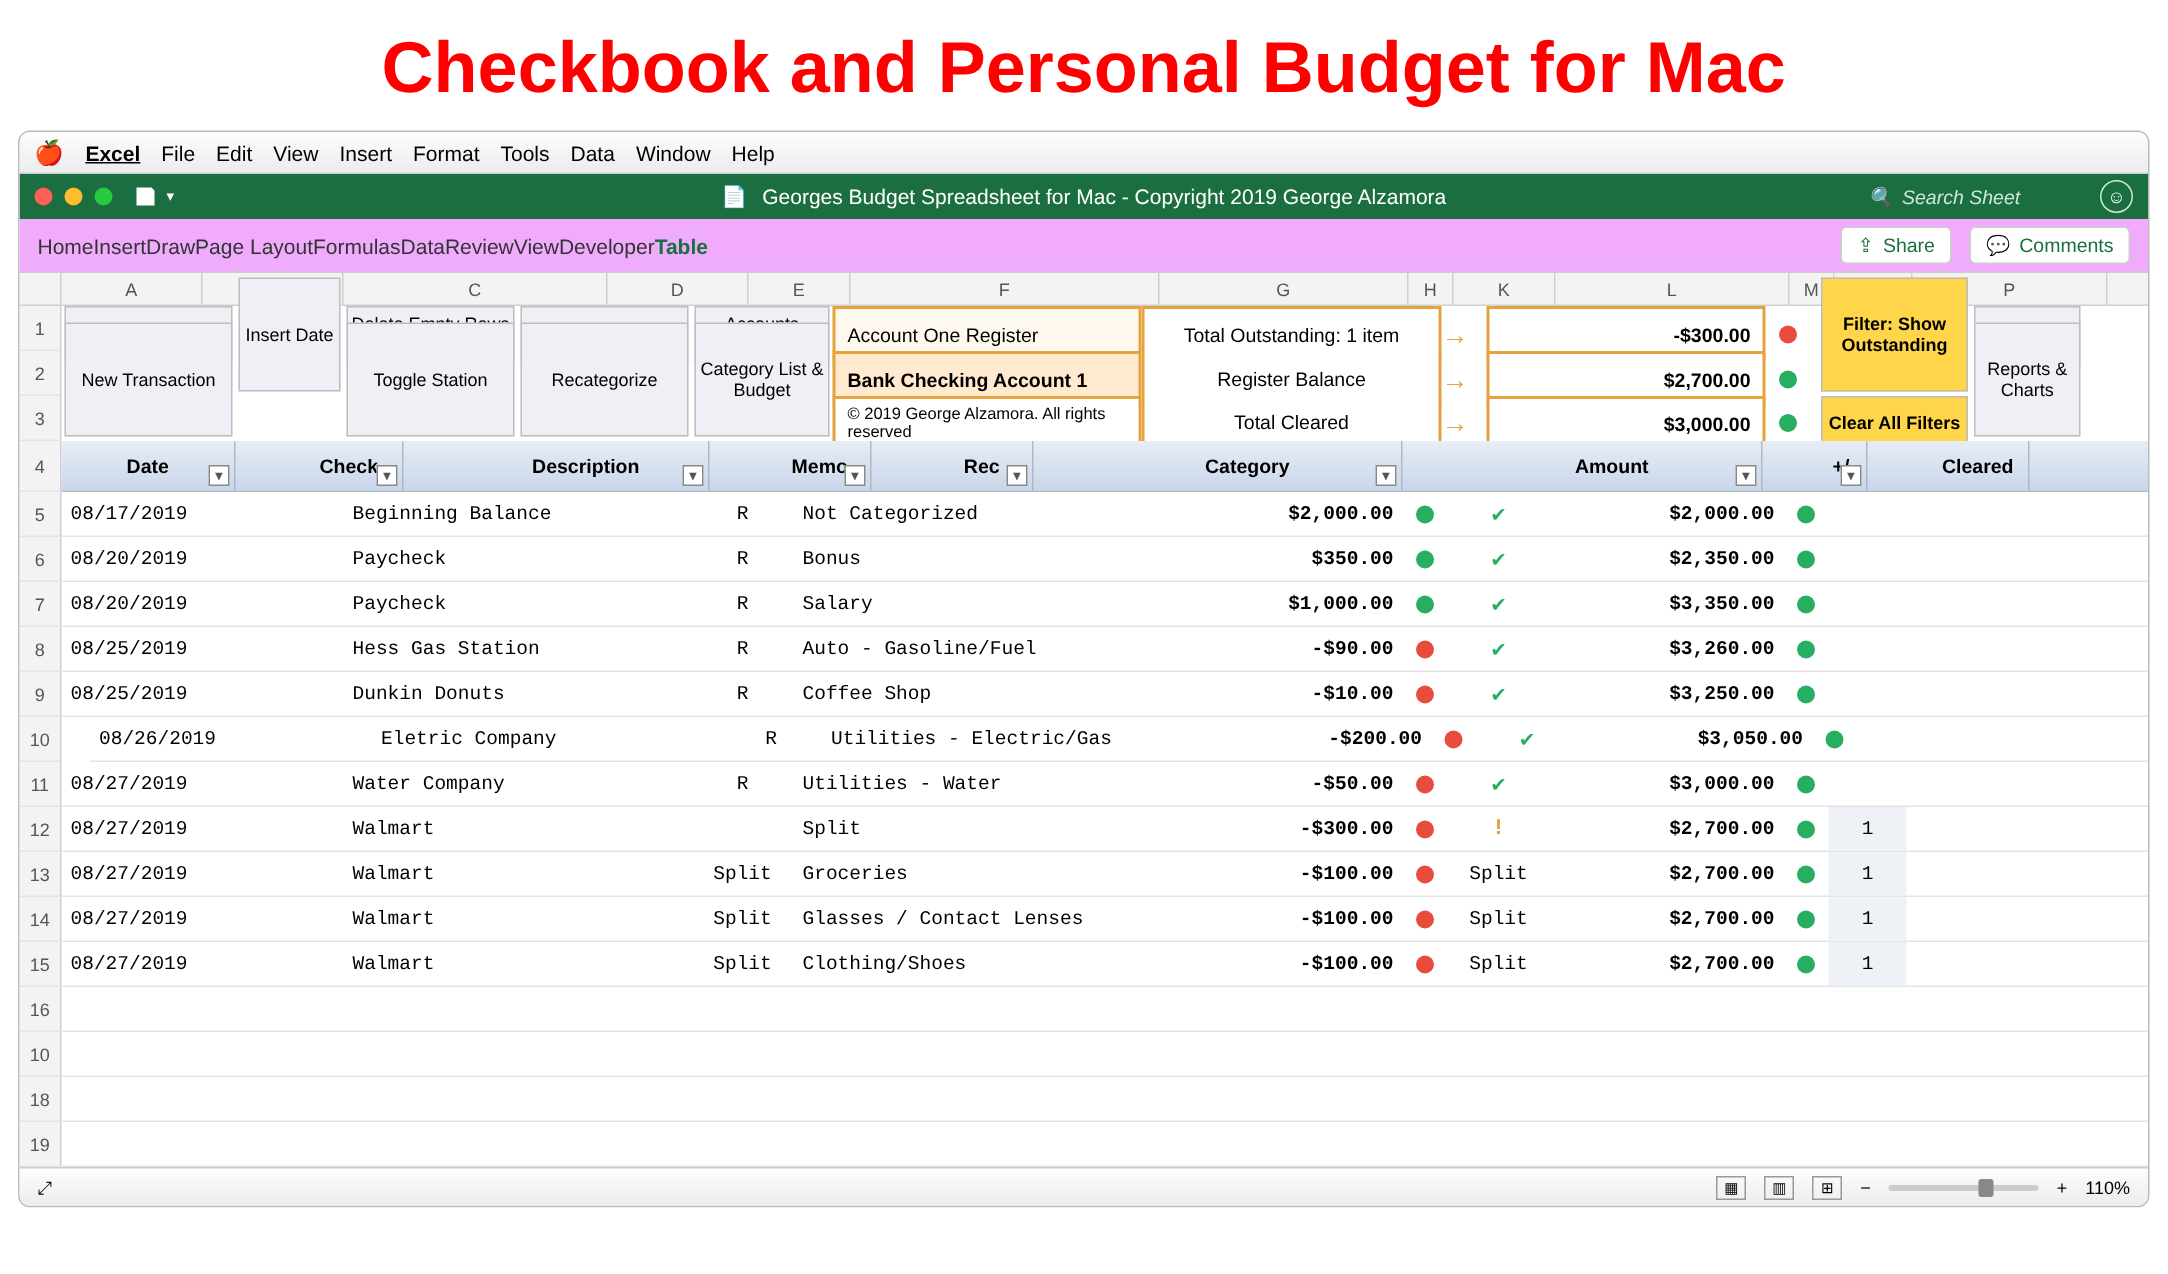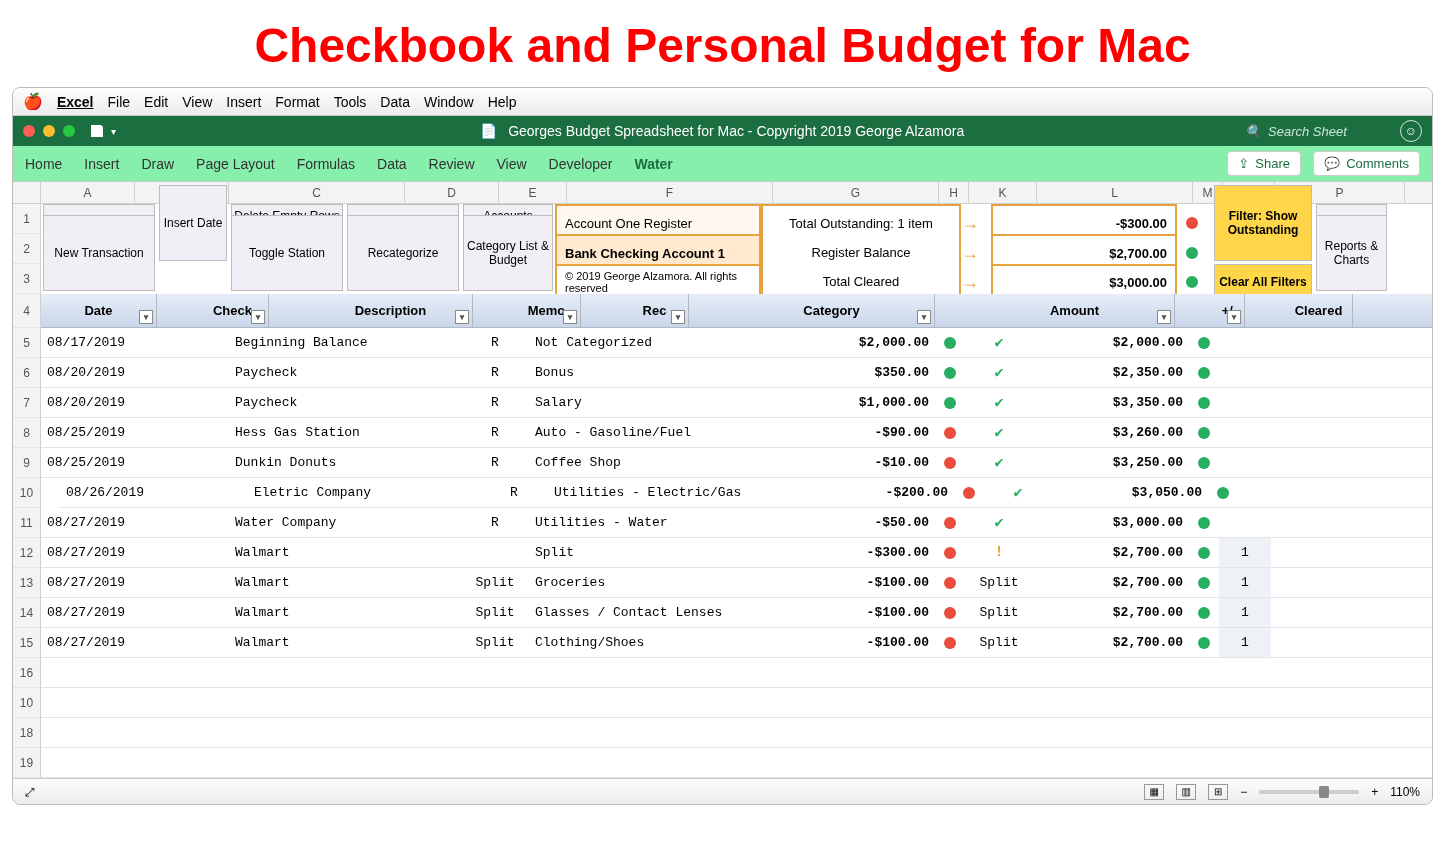--- a/index.html
+++ b/index.html
@@ -17,21 +17,21 @@
   .dot { width: 12px; height: 12px; border-radius: 50%; }
   .red{background:#ff5f57;} .yel{background:#febc2e;} .grn{background:#28c840;}
   .save-icn { margin-left: 14px; display: inline-flex; align-items: center; gap: 6px; }
   .tb-title { position: absolute; left: 0; right: 0; text-align: center; font-size: 14px; pointer-events: none; }
   .tb-right { margin-left: auto; display: flex; align-items: center; gap: 12px; }
   .search-box { display: flex; align-items: center; gap: 6px; color: #cfe7d7; font-style: italic; }
   .search-box input { background: transparent; border: none; color: #fff; width: 120px; font-size: 13px; }
   .search-box input::placeholder { color: #cfe7d7; font-style: italic; }
   .smile { width: 22px; height: 22px; border: 1.5px solid #cfe7d7; border-radius: 50%; display: flex; align-items: center; justify-content: center; font-size: 12px; }
   
-  .ribbon { background: #86efac; border-bottom: 1px solid #ccc; height: 36px; display: flex; align-items: center; padding: 0 12px; gap: 22px; font-size: 14px; }
+  .ribbon { background: #f0abfc; border-bottom: 1px solid #ccc; height: 36px; display: flex; align-items: center; padding: 0 12px; font-size: 14px; }
   .ribbon .tab { color: #333; }
   .ribbon .tab.active { color: #1b6e3f; font-weight: 600; }
   .ribbon .right { margin-left: auto; display: flex; gap: 12px; }
   .rbtn { border: 1px solid #ccc; border-radius: 4px; padding: 4px 10px; background: #fff; display: flex; align-items: center; gap: 6px; color: #1b6e3f; font-size: 13px; }
   .col-heads { display: grid; border-bottom: 1px solid #d0d0d0; background: #f3f3f3; height: 22px; font-size: 12px; color: #555; }
   .col-heads div { border-right: 1px solid #d0d0d0; display: flex; align-items: center; justify-content: center; }
   .rnum { background: #f3f3f3; border-right: 1px solid #d0d0d0; border-bottom: 1px solid #e4e4e4; display: flex; align-items: center; justify-content: center; font-size: 12px; color: #555; }
   .colhead-grid { display:grid; grid-template-columns: 28px 94px 94px 176px 94px 68px 206px 166px 30px 68px 156px 30px 52px 130px; }
   .cellbtn { background: #f1eef5; border: 1px solid #bdbdbd; display:flex; align-items:center; justify-content:center; text-align:center; font-size:12px; padding:2px; margin:2px; }
   .cellbtn.yellow { background: #ffd54a; font-weight:600; }
@@ -114,21 +114,21 @@
   <div class="ribbon">
     <span class="tab">Home</span>
     <span class="tab">Insert</span>
     <span class="tab">Draw</span>
     <span class="tab">Page Layout</span>
     <span class="tab">Formulas</span>
     <span class="tab">Data</span>
     <span class="tab">Review</span>
     <span class="tab">View</span>
     <span class="tab">Developer</span>
-    <span class="tab active">Water</span>
+    <span class="tab active">Table</span>
     <div class="right">
       <div class="rbtn">
           <span>⇪</span>
           <span>Share</span>
         </div>
       <div class="rbtn">
           <span>💬</span>
           <span>Comments</span>
         </div>
     </div>

